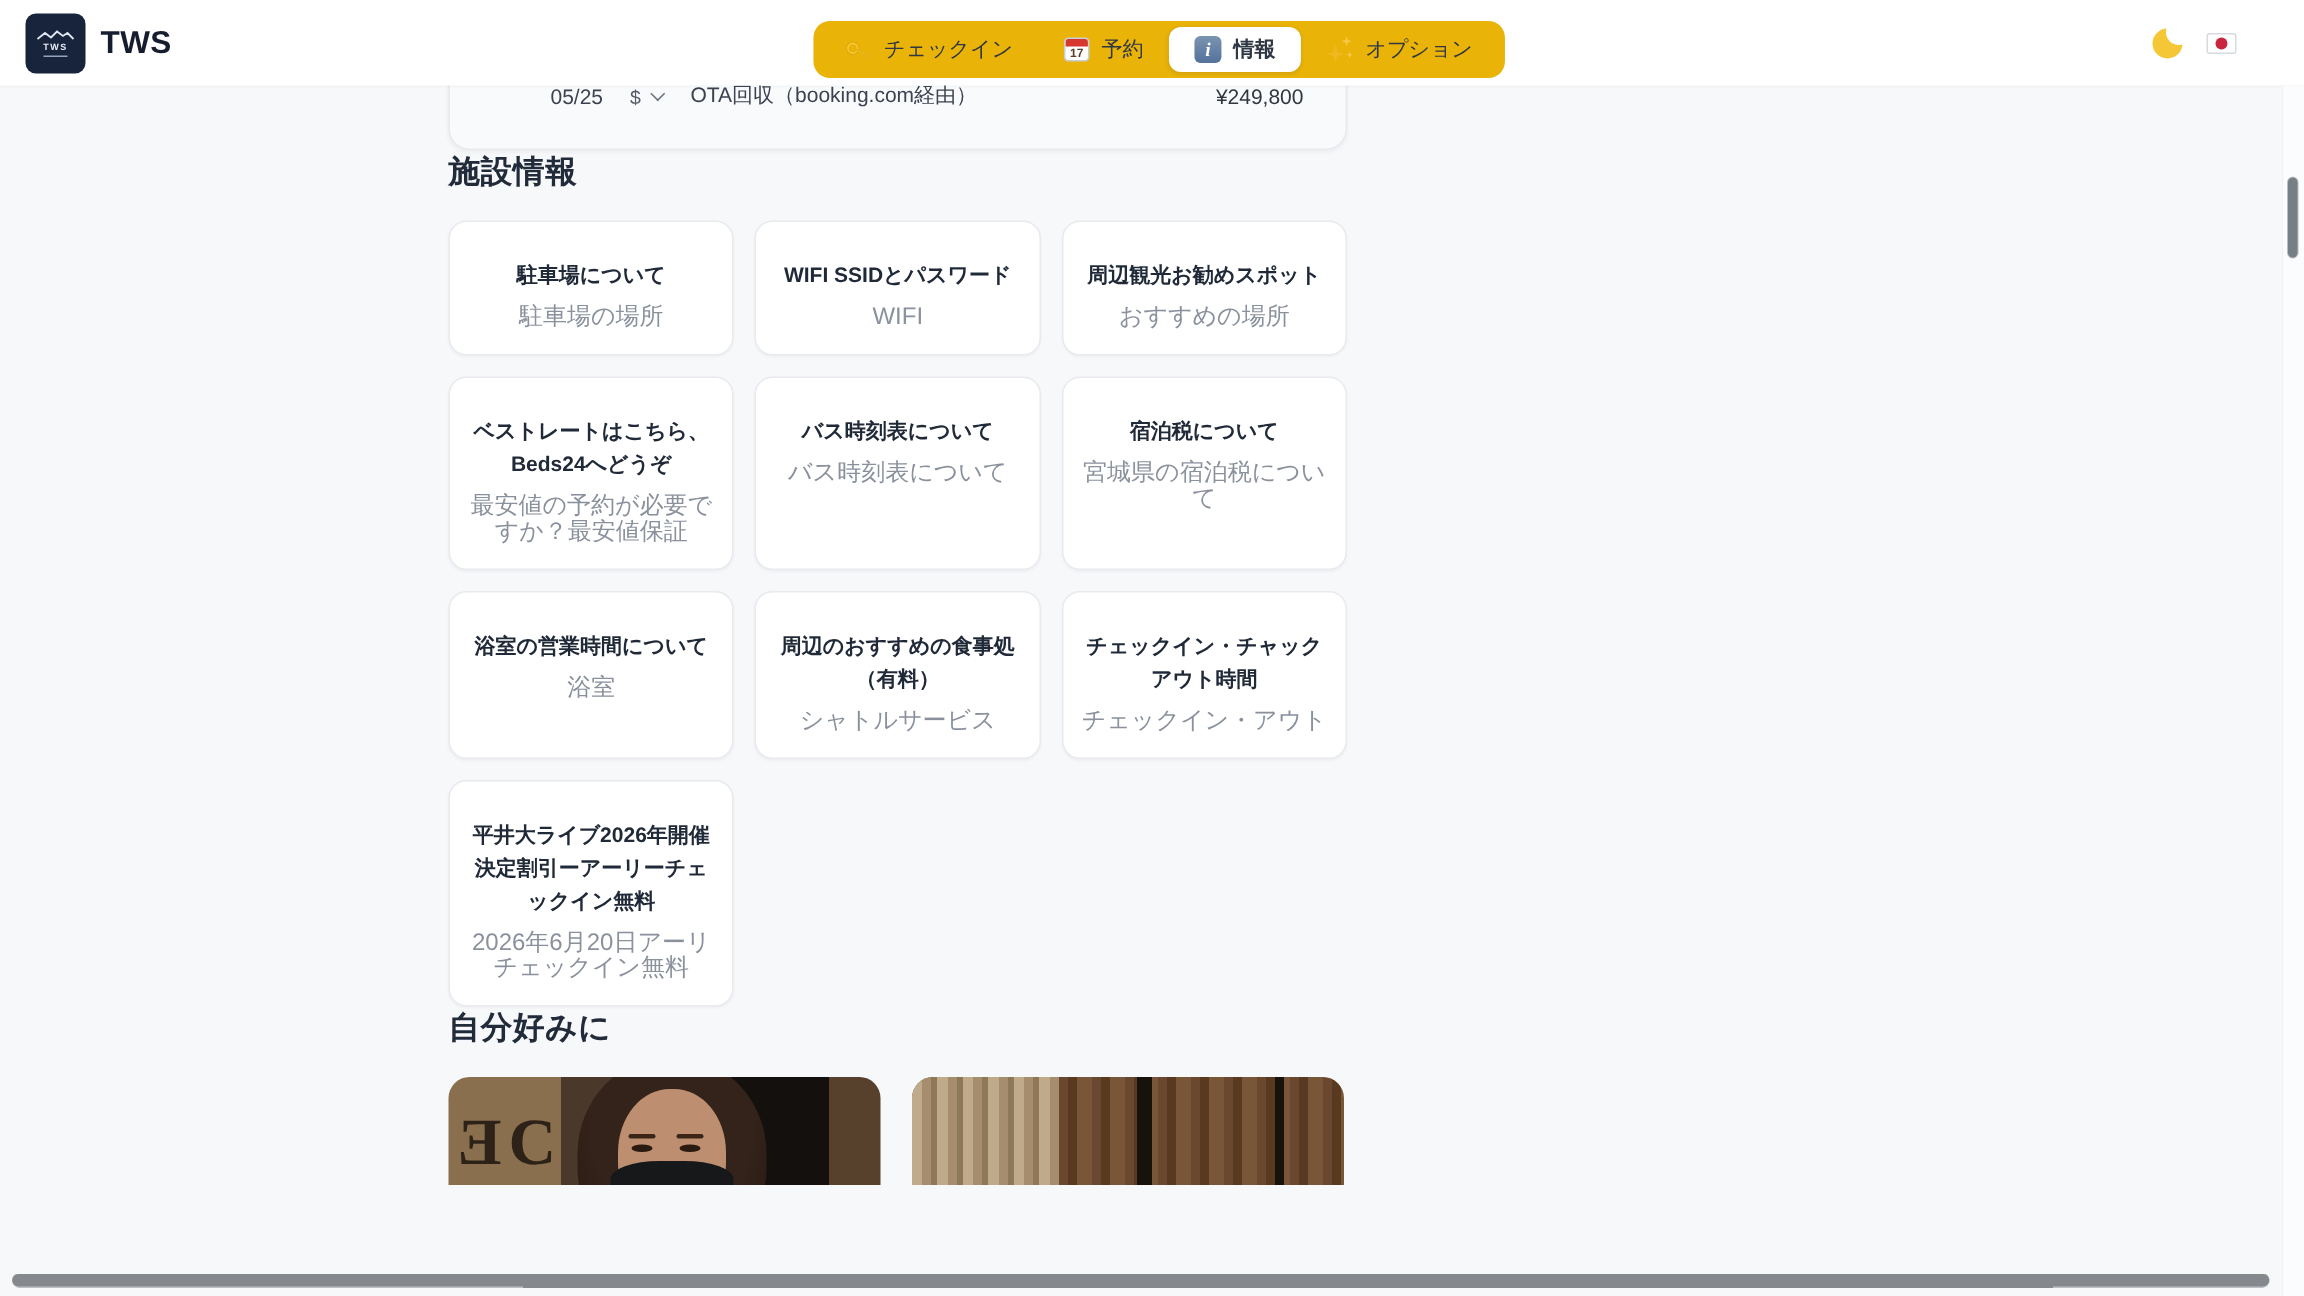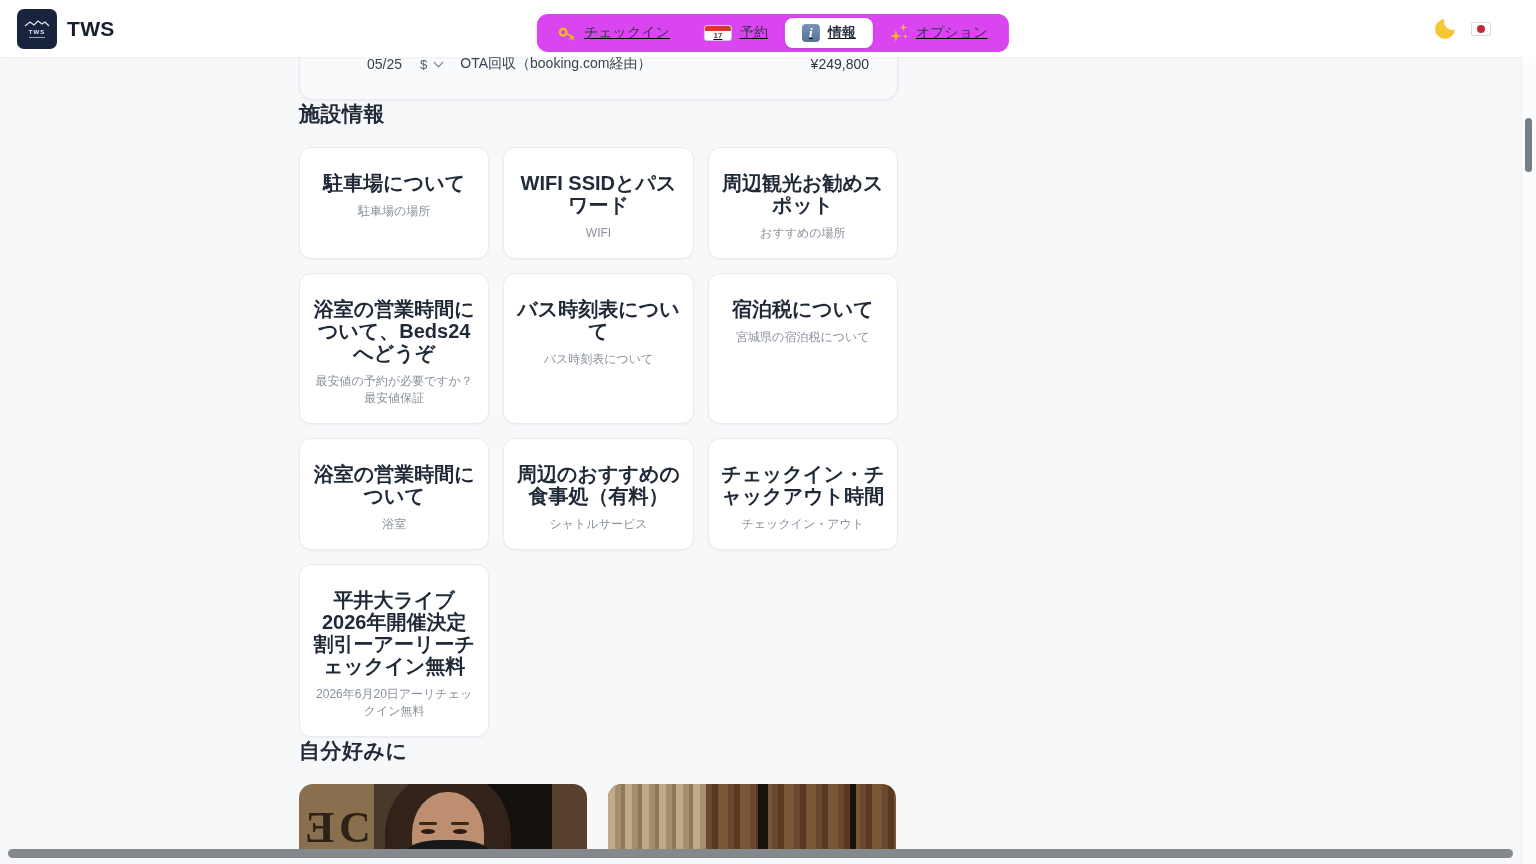--- a/index.html
+++ b/index.html
@@ -23,38 +23,38 @@
     background: #18243c; color: #e8edf5;
     display: flex; flex-direction: column; align-items: center; justify-content: center;
   }
   .logo-roof { display: block; }
   .logo-tws { font-size: 6px; font-weight: bold; letter-spacing: 1px; margin-top: 1px; }
   .logo-line { width: 16px; height: 1px; background: #93a3bd; margin-top: 2px; }
   .brand-name { font-size: 21px; font-weight: 800; color: #151d2e; letter-spacing: 0.3px; }
 
   .nav-pill {
     position: absolute; left: 50%; top: 14px; transform: translateX(-49%);
-    height: 38px; background: #d946ef; border-radius: 11px;
-    display: flex; align-items: flex-end; padding: 4px; text-decoration: underline;
+    height: 38px; background: #eab308; border-radius: 11px;
+    display: flex; align-items: flex-end; padding: 4px;
   }
   .nav-item {
     height: 30px; display: flex; align-items: center; gap: 8px;
     padding: 0 17px; border-radius: 8px; cursor: pointer;
     font-size: 14px; color: #2f3744; font-weight: 500; white-space: nowrap;
   }
   .nav-item.active {
     background: #ffffff;
     box-shadow: 0 1px 3px rgba(25,35,55,0.12);
     font-weight: 700;
   }
 
   
   .icon-key { width: 18px; height: 18px; flex: 0 0 auto; }
   .icon-cal {
-    width: 28px; height: 16px; border-radius: 3px; background: #fdfdfd;
+    width: 17px; height: 16px; border-radius: 3px; background: #fdfdfd;
     border: 1px solid #c9ced6; overflow: hidden; flex: 0 0 auto;
     display: flex; flex-direction: column; align-items: stretch;
   }
   .icon-cal .cal-top { height: 5px; background: #d6372f; }
   .icon-cal .cal-num {
     flex: 1; display: flex; align-items: center; justify-content: center;
     font-size: 8px; font-weight: bold; color: #57402e;
   }
   .icon-info {
     width: 18px; height: 18px; border-radius: 4px; flex: 0 0 auto;
@@ -118,24 +118,24 @@
     margin-top: 19px;
     display: grid; grid-template-columns: repeat(3, 1fr);
     gap: 14px;
   }
   .info-card {
     background: #ffffff; border: 1px solid #e8eaee; border-radius: 12px;
     box-shadow: 0 1px 2px rgba(25,35,55,0.04);
     padding: 24px 12px 16px; text-align: center; cursor: pointer;
   }
   .info-card .card-title {
-    font-size: 20px; font-weight: 700; color: #1f2937; line-height: 22px;
+    font-size: 14px; font-weight: 700; color: #1f2937; line-height: 22px;
   }
   .info-card .card-sub {
-    margin-top: 9px; font-size: 12px; color: #8a919d; line-height: 17px;
+    margin-top: 9px; font-size: 16px; color: #8a919d; line-height: 17px;
   }
 
   
   .img-row { margin-top: 19px; display: flex; gap: 21px; }
   .photo {
     width: 288px; height: 72px; border-radius: 14px 14px 0 0;
     position: relative; overflow: hidden; cursor: pointer; flex: 0 0 auto;
   }
   .photo-woman { background: linear-gradient(90deg, #8a6f4e 0 26%, #4a392b 26% 60%, #14100d 60% 88%, #57402c 88%); }
   .pw-letter {
@@ -256,21 +256,21 @@
       </div>
       <div class="info-card">
         <div class="card-title">WIFI SSIDとパスワード</div>
         <div class="card-sub">WIFI</div>
       </div>
       <div class="info-card">
         <div class="card-title">周辺観光お勧めスポット</div>
         <div class="card-sub">おすすめの場所</div>
       </div>
       <div class="info-card">
-        <div class="card-title">浴室の営業時間について、Beds24へどうぞ</div>
+        <div class="card-title">ベストレートはこちら、Beds24へどうぞ</div>
         <div class="card-sub">最安値の予約が必要ですか？最安値保証</div>
       </div>
       <div class="info-card">
         <div class="card-title">バス時刻表について</div>
         <div class="card-sub">バス時刻表について</div>
       </div>
       <div class="info-card">
         <div class="card-title">宿泊税について</div>
         <div class="card-sub">宮城県の宿泊税について</div>
       </div>

